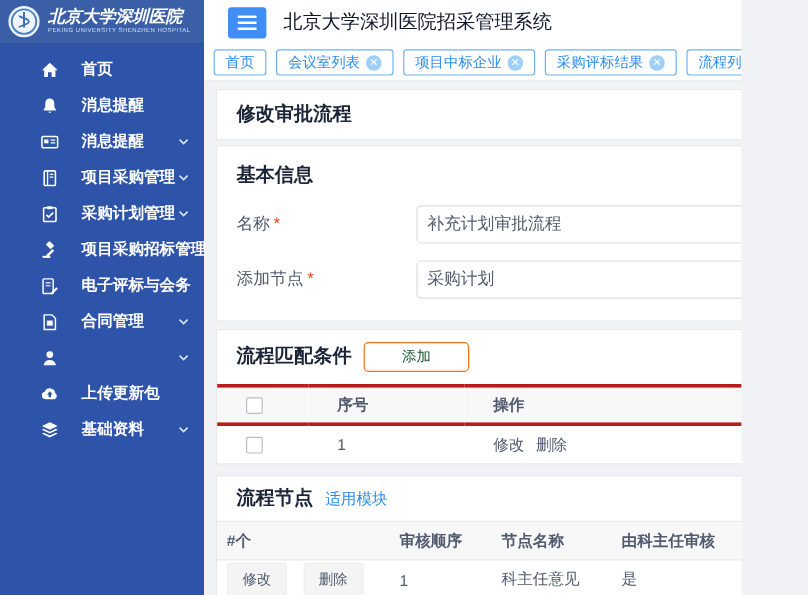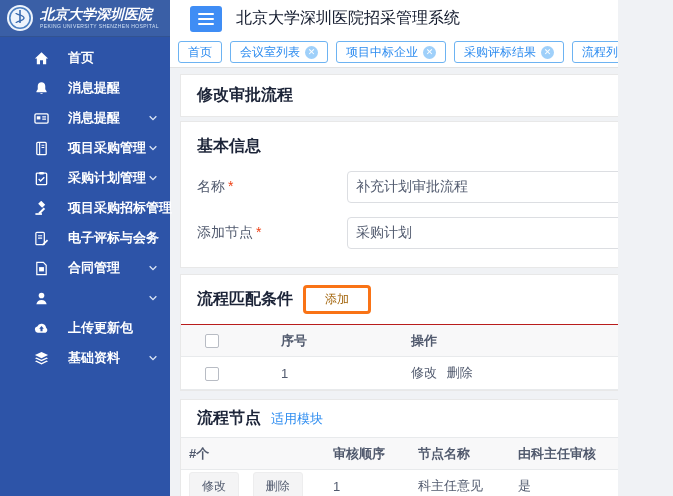--- a/index.html
+++ b/index.html
@@ -50,29 +50,29 @@
   .section-title { font-size:16px; font-weight:bold; color:#1c2438; }
   .form-row { display:flex; align-items:center; margin-top:14px; }
   .form-label { width:138px; text-align:left; font-size:14px; color:#515a6e; white-space:nowrap; }
   .form-label .req { color:#ed4014; margin-left:3px; }
   .form-input { width:420px; height:32px; margin-left:12px; border:1px solid #dcdee2;
     border-radius:4px; padding:0 8px; font-size:14px; color:#515a6e; background:#fff; outline:none;
     font-family:"Liberation Sans","DejaVu Sans",sans-serif; }
 
   .card2 { margin-bottom:8px; }
   .sec-head { display:flex; align-items:center; padding:10px 16px; }
-  .btn-add { margin-left:10px; padding:3px 19px; font-size:12px; color:#a16207;
-    background:#fff; border:3px solid #f97316; border-radius:4px; cursor:pointer; }
+  .btn-add { margin-left:10px; padding:3px 31px; font-size:12px; color:#14532d;
+    background:#fff; border:1px solid #f97316; border-radius:4px; cursor:pointer; }
   .link-add { margin-left:10px; font-size:13px; color:#2d8cf0; cursor:pointer; text-decoration:none; }
 
   table { border-collapse:collapse; width:100%; table-layout:fixed; }
   thead tr { background:#f8f8f9; }
   th { font-size:13px; font-weight:bold; color:#515a6e; text-align:left; height:32px; }
   td { font-size:13px; color:#515a6e; height:33px; }
-  .tbl-cond th, .tbl-cond td { padding-left:24px; border-top:1px solid #b91c1c; border-bottom:1px solid #e8eaec; }
+  .tbl-cond th, .tbl-cond td { padding-left:24px; border-top:3px solid #b91c1c; border-bottom:1px solid #e8eaec; }
   .tbl-cond col.c1{width:76px;} .tbl-cond col.c2{width:130px;} .tbl-cond col.c3{width:250px;}
   .tbl-nodes th, .tbl-nodes td { padding-left:8px; border-top:1px solid #e8eaec; }
   .tbl-nodes col.c1{width:144px;} .tbl-nodes col.c2{width:85px;} .tbl-nodes col.c3{width:100px;}
   .chk { appearance:none; -webkit-appearance:none; width:14px; height:14px; border:1px solid #b8bcc4;
     border-radius:2px; background:#fff; vertical-align:middle; cursor:pointer; display:inline-block; }
   .op-link { color:#515a6e; margin-right:6px; cursor:pointer; }
   .btn-gray { background:#f4f4f5; border:1px solid #ededee; border-radius:3px; color:#515a6e;
     font-size:12px; padding:5px 12px; margin-right:10px; cursor:pointer; }
 </style>
 </head>

